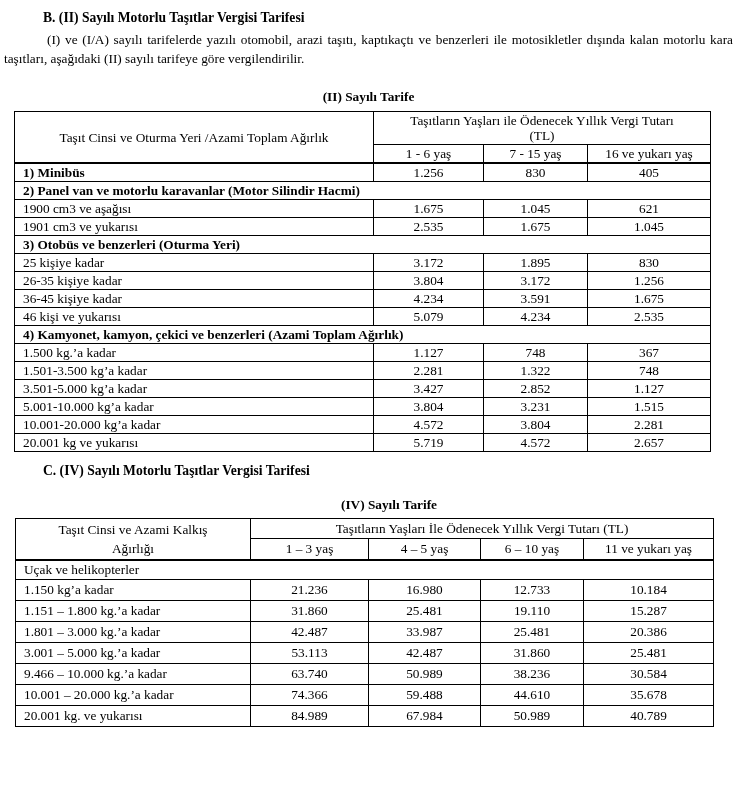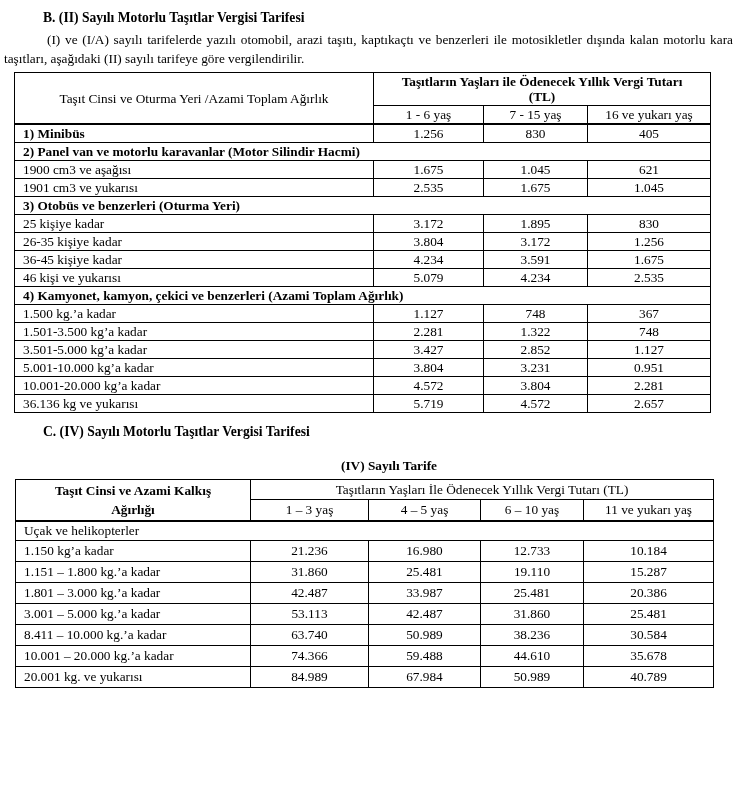--- a/index.html
+++ b/index.html
@@ -43,37 +43,38 @@
   .t2 { margin-left: 14px; width: 696px; }
   .t4 { margin-left: 15px; width: 698px; border-radius: 28px; }
   th, td {
     border: 1px solid #000000;
     font-weight: normal;
     vertical-align: middle;
     overflow: hidden;
   }
   th { text-align: center; padding: 1px 4px; line-height: 15px; }
   .t4 th { line-height: 17px; }
-  .blk { display: block; font-weight: bold; }
+  .blk { display: block; }
   .t4 .left-h .blk { line-height: 19px; }
   thead tr:last-child th, th.left-h { border-bottom: 2px solid #000000; text-align: center; }
   td.label { text-align: left; padding: 1px 4px 1px 8px; line-height: 15px; }
   td.num { text-align: center; padding: 1px 4px; line-height: 15px; }
   .bold { font-weight: bold; }
   .t4 td.label, .t4 td.num { padding-top: 2.5px; padding-bottom: 2.5px; }
   .t4 td.section-cell { padding-top: 1.5px; padding-bottom: 1.5px; }
 </style>
 </head>
 <body>
 
 <div class="page">
 
   <div class="heading">B. (II) Sayılı Motorlu Taşıtlar Vergisi Tarifesi</div>
   <p class="para">(I) ve (I/A) sayılı tarifelerde yazılı otomobil, arazi taşıtı, kaptıkaçtı ve benzerleri ile motosikletler dışında kalan motorlu kara taşıtları, aşağıdaki (II) sayılı tarifeye göre vergilendirilir.</p>
 
+  <div class="tbl-title t2-title">(II) Sayılı Tarife</div>
 
   <table class="t2">
     <colgroup>
       <col style="width:359px">
         <col style="width:110px">
         <col style="width:104px">
         <col style="width:123px">
     </colgroup>
     <thead>
       <tr>
@@ -156,30 +157,30 @@
         <tr>
           <td class="label">3.501-5.000 kg’a kadar</td>
           <td class="num">3.427</td>
           <td class="num">2.852</td>
           <td class="num">1.127</td>
         </tr>
         <tr>
           <td class="label">5.001-10.000 kg’a kadar</td>
           <td class="num">3.804</td>
           <td class="num">3.231</td>
-          <td class="num">0.951</td>
+          <td class="num">1.515</td>
         </tr>
         <tr>
           <td class="label">10.001-20.000 kg’a kadar</td>
           <td class="num">4.572</td>
           <td class="num">3.804</td>
           <td class="num">2.281</td>
         </tr>
         <tr>
-          <td class="label">36.136 kg ve yukarısı</td>
+          <td class="label">20.001 kg ve yukarısı</td>
           <td class="num">5.719</td>
           <td class="num">4.572</td>
           <td class="num">2.657</td>
         </tr>
       </tbody>
   </table>
 
   <div class="heading c-heading">C. (IV) Sayılı Motorlu Taşıtlar Vergisi Tarifesi</div>
 
   <div class="tbl-title t4-title">(IV) Sayılı Tarife</div>
@@ -233,21 +234,21 @@
           <td class="num">20.386</td>
         </tr>
         <tr>
           <td class="label">3.001 – 5.000 kg.’a kadar</td>
           <td class="num">53.113</td>
           <td class="num">42.487</td>
           <td class="num">31.860</td>
           <td class="num">25.481</td>
         </tr>
         <tr>
-          <td class="label">8.411 – 10.000 kg.’a kadar</td>
+          <td class="label">9.466 – 10.000 kg.’a kadar</td>
           <td class="num">63.740</td>
           <td class="num">50.989</td>
           <td class="num">38.236</td>
           <td class="num">30.584</td>
         </tr>
         <tr>
           <td class="label">10.001 – 20.000 kg.’a kadar</td>
           <td class="num">74.366</td>
           <td class="num">59.488</td>
           <td class="num">44.610</td>

